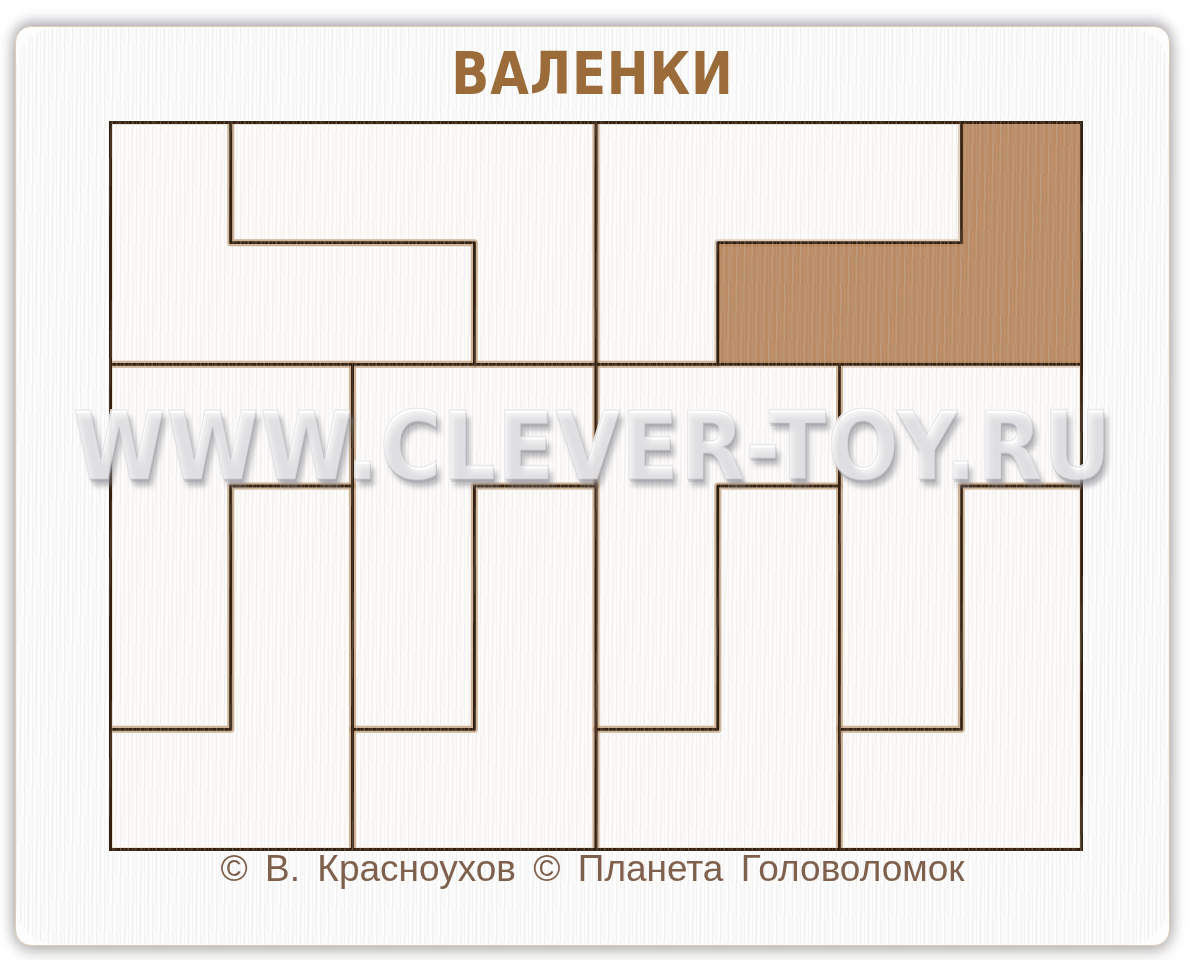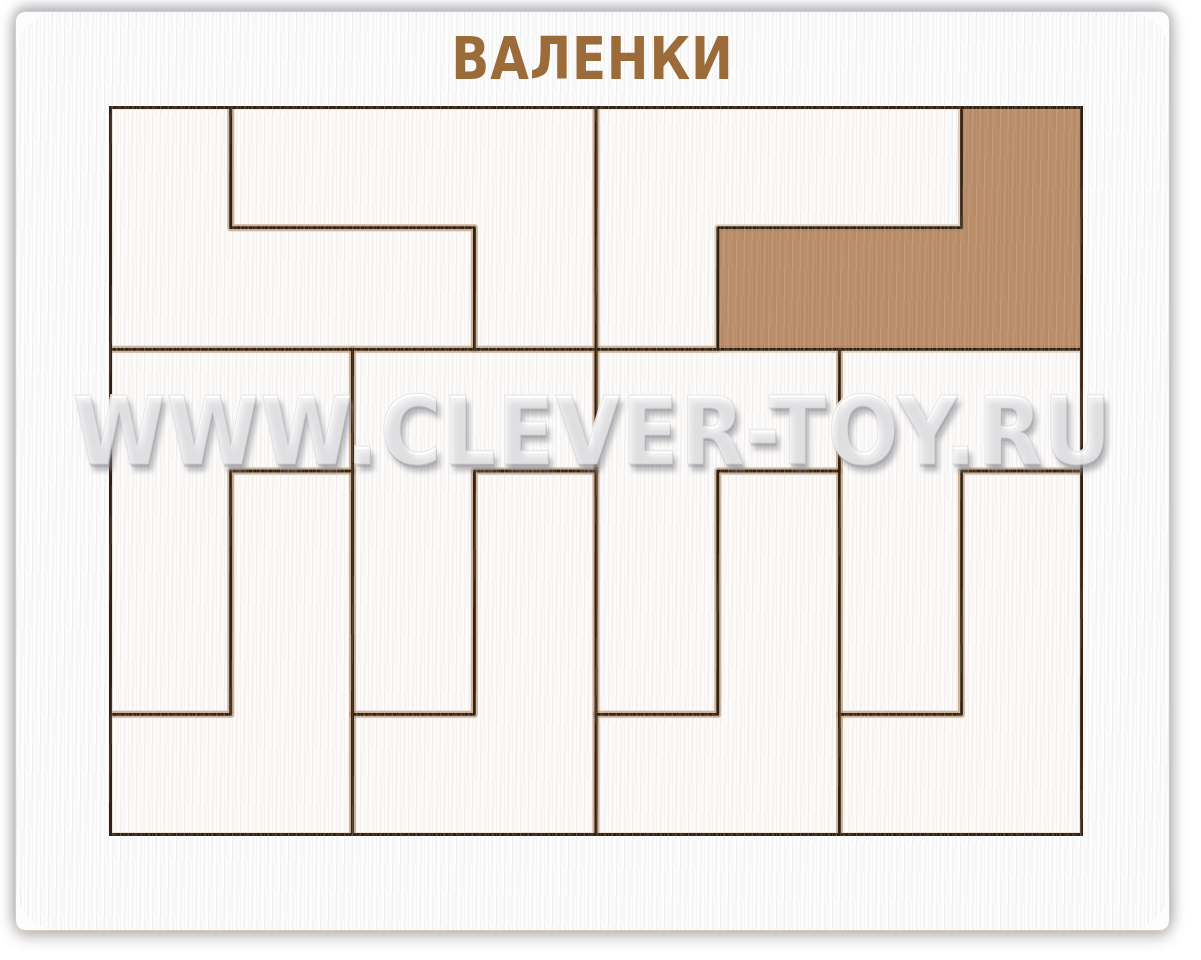--- a/index.html
+++ b/index.html
@@ -1,19 +1,19 @@
 <!DOCTYPE html>
 <html><head>
 <meta charset="utf-8">
 <style>
   html,body{margin:0;padding:0;background:#ffffff;}
   .page{position:relative;width:1201px;height:960px;background:#ffffff;overflow:hidden;
         font-family:"DejaVu Sans",sans-serif;}
-  .board{position:absolute;left:15px;top:11px;width:1153px;height:918px;
-         background:#fdfdfd;border:1px solid #dbccba;border-radius:10px;
+  .board{position:absolute;left:15px;top:26px;width:1153px;height:918px;
+         background:#fdfdfd;border:1px solid #dbccba;border-radius:16px;
          box-shadow:0 -6px 12px rgba(104,104,122,.38),0 8px 13px rgba(128,122,116,.36),
                     7px 0 11px rgba(168,168,168,.22),-7px 0 11px rgba(168,168,168,.22);}
   .texture{position:absolute;left:0;top:0;right:0;bottom:0;border-radius:42px;pointer-events:none;z-index:3;
      background-image:repeating-linear-gradient(90deg,rgba(205,200,200,.16) 0 1px,rgba(255,255,255,0) 1px 4px),
                       repeating-linear-gradient(92deg,rgba(215,209,206,.12) 0 2px,rgba(255,255,255,0) 2px 7px);}
   .title{position:absolute;left:0;top:4px;width:100%;height:86px;line-height:86px;text-align:center;
          font-weight:bold;font-size:58px;letter-spacing:1px;transform:scaleX(.86);z-index:4;}
   #tray{position:absolute;left:93px;top:94px;z-index:1;}
   .watermark{position:absolute;left:0;top:374px;width:100%;height:92px;line-height:92px;text-align:center;
          font-weight:bold;font-size:84px;letter-spacing:1px;transform:scaleY(1.12);z-index:5;
@@ -71,14 +71,15 @@
           <polygon points="487.0,243.3 730.5,243.3 730.5,365.0 608.8,365.0 608.8,608.3 487.0,608.3" fill="none" stroke="#33200f" stroke-width="2.6" stroke-linejoin="round"></polygon>
           <polygon points="608.8,365.0 730.5,365.0 730.5,730.0 487.0,730.0 487.0,608.3 608.8,608.3" fill="none" stroke="#33200f" stroke-width="2.6" stroke-linejoin="round"></polygon>
           <polygon points="730.5,243.3 974.0,243.3 974.0,365.0 852.3,365.0 852.3,608.3 730.5,608.3" fill="none" stroke="#33200f" stroke-width="2.6" stroke-linejoin="round"></polygon>
           <polygon points="852.3,365.0 974.0,365.0 974.0,730.0 730.5,730.0 730.5,608.3 852.3,608.3" fill="none" stroke="#33200f" stroke-width="2.6" stroke-linejoin="round"></polygon>
         </g>
         <polygon points="852.3,0.0 974.0,0.0 974.0,243.3 608.8,243.3 608.8,121.7 852.3,121.7" fill="none" stroke="#33200f" stroke-width="2.6" stroke-linejoin="round"></polygon>
         <rect x="1.5" y="1.5" width="971" height="727" fill="none" stroke="#33200f" stroke-width="3"></rect>
       </svg>
     <div class="texture"></div>
     <div class="watermark" style="color: rgba(255, 255, 255, 0.62); text-shadow: rgba(133, 133, 140, 0.55) 4px 6px 5px, rgba(190, 190, 196, 0.5) 1px 2px 0px, rgba(255, 255, 255, 0.85) -1px -1px 0px;">WWW.CLEVER-TOY.RU</div>
+    <div class="copyright" style="color: rgb(126, 96, 76);">© В. Красноухов © Планета  Головоломок</div>
   </div>
 </div>
 
 </body></html>

